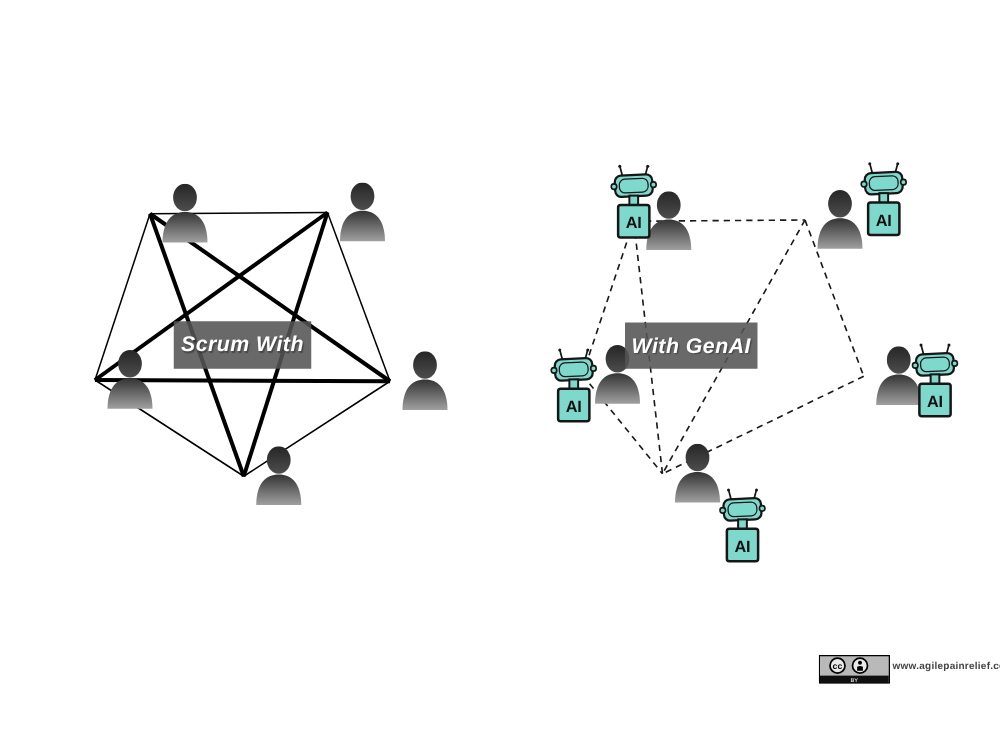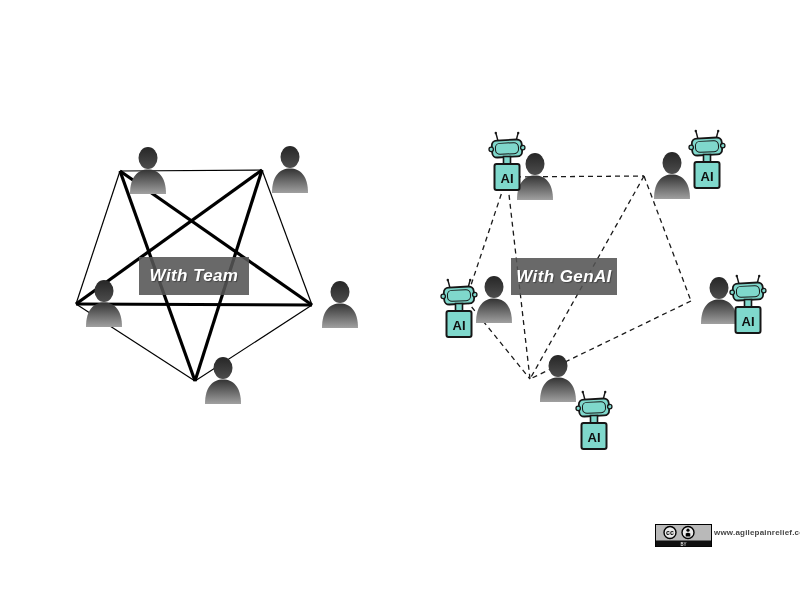--- a/index.html
+++ b/index.html
@@ -16,21 +16,21 @@
   .diagram-label{
     position:absolute;z-index:3;
     display:flex;align-items:center;justify-content:center;
     color:#ffffff;
     font-style:italic;font-weight:bold;font-size:17px;
     letter-spacing:.4px;
     font-family:"Liberation Sans",sans-serif;
     text-shadow:1px 1px 1px rgba(0,0,0,.35);
   }
   #scrum-label{left:139px;top:257px;width:110px;height:38px;}
-  #genai-label{left:511px;top:258px;width:106px;height:37px;}
+  #genai-label{left:500px;top:258px;width:106px;height:37px;}
   .footer{position:absolute;left:655px;top:524px;z-index:3;display:flex;align-items:flex-start;}
   .site-text{
     margin-left:2px;margin-top:4px;
     font-size:8px;font-weight:bold;color:#454545;
     letter-spacing:.2px;white-space:nowrap;
   }
 </style>
 </head>
 <body>
 
@@ -190,21 +190,21 @@
       <rect x="8.5" y="12" width="23" height="11" rx="4.5" fill="none" stroke="#161616" stroke-width="1"></rect>
       <circle cx="4.2" cy="17.5" r="2.2" fill="#7FD8CC" stroke="#161616" stroke-width="1.3"></circle>
       <circle cx="35.8" cy="17.5" r="2.2" fill="#7FD8CC" stroke="#161616" stroke-width="1.3"></circle>
     </g>
     <rect x="16.5" y="25.5" width="7" height="8" fill="#7FD8CC" stroke="#161616" stroke-width="1.6"></rect>
     <rect x="7.5" y="33" width="25" height="26" rx="2" fill="#7FD8CC" stroke="#161616" stroke-width="2"></rect>
     <text x="20" y="51.5" text-anchor="middle" font-family="'Liberation Sans',sans-serif" font-weight="bold" font-size="13" fill="#101010">AI</text>
   </svg></div>
     </div>
 
-  <div id="scrum-label" class="diagram-label" style="background: rgba(84, 84, 84, 0.88); color: rgb(255, 255, 255);">With Team</div>
+  <div id="scrum-label" class="diagram-label" style="background: rgba(84, 84, 84, 0.88); color: rgb(255, 255, 255);">Scrum With</div>
   <div id="genai-label" class="diagram-label" style="background: rgba(84, 84, 84, 0.88); color: rgb(255, 255, 255);">With GenAI</div>
 
   <div class="footer">
     <svg width="57" height="23" viewBox="0 0 57 23">
       <rect x="0.5" y="0.5" width="56" height="22" fill="#b9b9b9" stroke="#000000"></rect>
       <rect x="1" y="16.5" width="55" height="6" fill="#101010"></rect>
       <g>
         <circle cx="15" cy="8.5" r="6" fill="#e9e9e9" stroke="#000000" stroke-width="1.4"></circle>
         <text x="15" y="11" text-anchor="middle" font-size="7" font-weight="bold" font-family="'Liberation Sans',sans-serif" fill="#000000">cc</text>
       </g>

